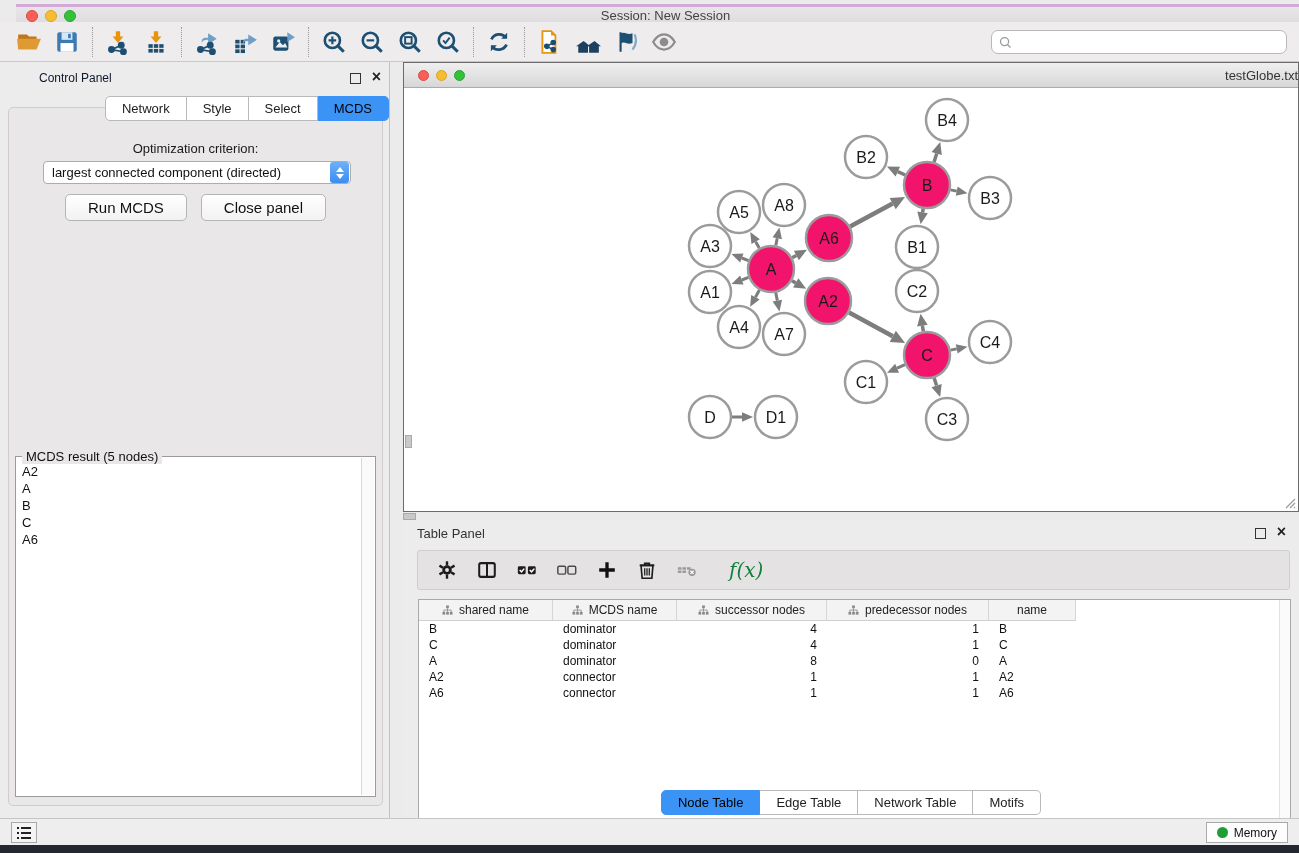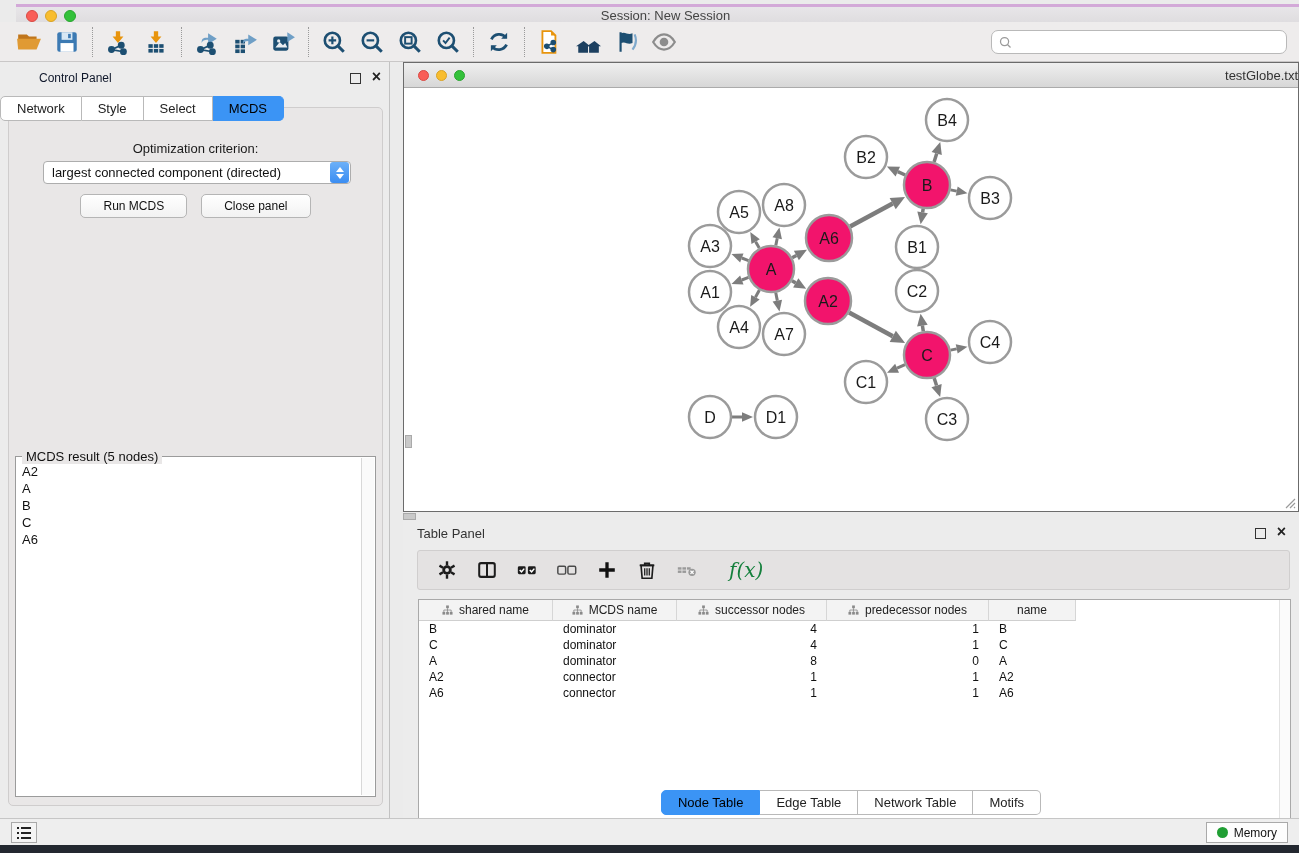--- a/index.html
+++ b/index.html
@@ -33,21 +33,21 @@
     display:flex; align-items:center; padding-left:6px;
   }
   .search-field input { border:none; outline:none; flex:1; font-size:13px; background:transparent; font-family:inherit; }
   
   .control-panel { position:absolute; left:0; top:62px; width:390px; height:756px; background:#ececec; border-right:1px solid #c2c2c2; }
   .panel-header { position:relative; height:32px; }
   .panel-header .ph-title { position:absolute; left:13px; top:9px; font-size:12px; color:#0f172a;margin-left:26px; }
   .float-btn { position:absolute; width:11px; height:11px; border:1.5px solid #333; top:11px; background:transparent; }
   .close-btn { position:absolute; top:6px; font-size:16px; font-weight:bold; color:#222; line-height:18px; }
   .cp-float { right:28px; } .cp-close { right:8px; }
-  .tab-row { position:absolute; top:34px; left:0; width:100%; display:flex; justify-content:flex-start; z-index:3; }
+  .tab-row { position:absolute; top:34px; left:0; width:100%; display:flex; justify-content:flex-end; z-index:3; }
   .tab {
     padding:4px 16px; background:#fff; border:1px solid #b9b9b9; border-left:none; font-size:13px; color:#222; cursor:default;
   }
   .tab:first-child { border-left:1px solid #b9b9b9; border-radius:5px 0 0 5px; }
   .tab:last-child { border-radius:0 5px 5px 0; }
   .tab.selected { background:#3b94f5; color:#000000; border-color:#3b94f5; }
   .tab-pane {
     position:absolute; left:8px; top:45px; width:375px; height:699px;
     background:#e9e7e7; border:1px solid #cfcdcd; border-radius:5px;
   }
@@ -59,21 +59,21 @@
   .dropdown .dd-text { flex:1; padding-left:8px; font-size:13px; color:#111; white-space:nowrap; overflow:hidden; }
   .dd-stepper {
     width:19px; height:21px; background:linear-gradient(#6cb0f8,#3b8df2); border-radius:3px; margin-right:1px;
     display:flex; flex-direction:column; align-items:center; justify-content:center; gap:2px;
   }
   .dd-stepper .up { width:0;height:0;border-left:4px solid transparent;border-right:4px solid transparent;border-bottom:5px solid #fff; }
   .dd-stepper .down { width:0;height:0;border-left:4px solid transparent;border-right:4px solid transparent;border-top:5px solid #fff; }
   .cp-buttons { position:absolute; top:86px; width:100%; display:flex; justify-content:center; gap:14px; }
   .btn {
     background:linear-gradient(#ffffff,#f2f2f2); border:1px solid #b5b5b5; border-radius:5px;
-    padding:4px 22px; font-size:12px; color:#111; cursor:default; font-family:inherit;
+    padding:4px 22px; font-size:15px; color:#111; cursor:default; font-family:inherit;
   }
   .result-group {
     position:absolute; left:6px; top:348px; width:361px; height:341px;
     border:1px solid #9b9b9b; background:#fff;
   }
   .result-legend {
     position:absolute; left:6px; top:-8px; background:#e9e7e7; padding:0 4px; font-size:13px; color:#111;
   }
   .result-list { position:absolute; left:2px; top:6px; right:15px; bottom:2px; overflow:hidden; }
   .result-item { font-size:13px; color:#111; padding:1px 0 1px 4px; line-height:15px; }

